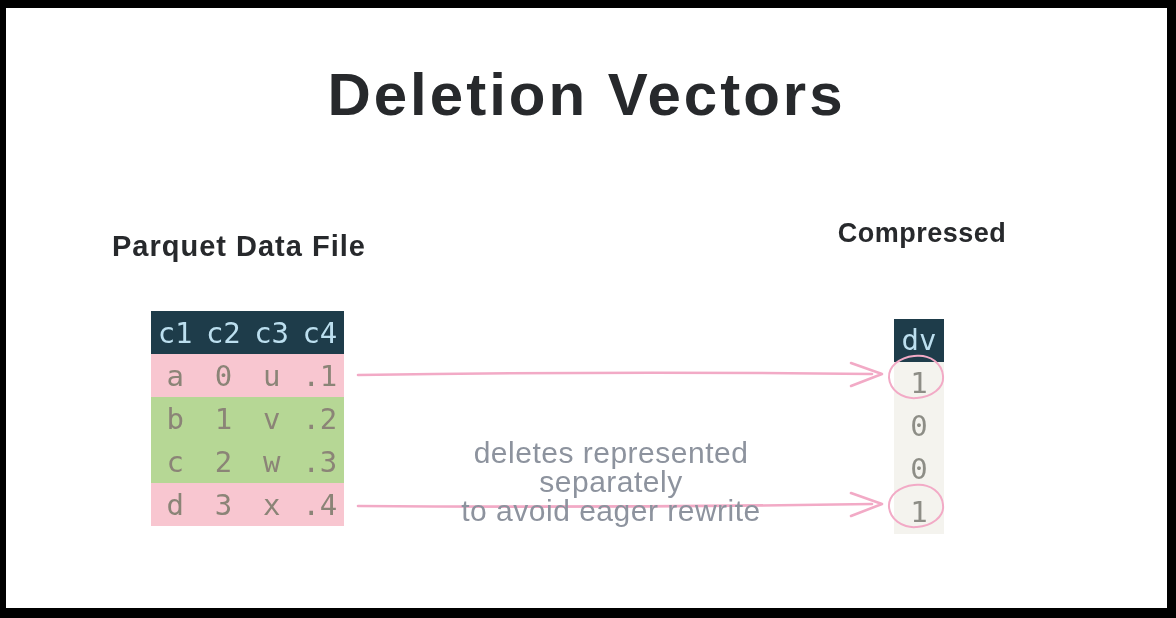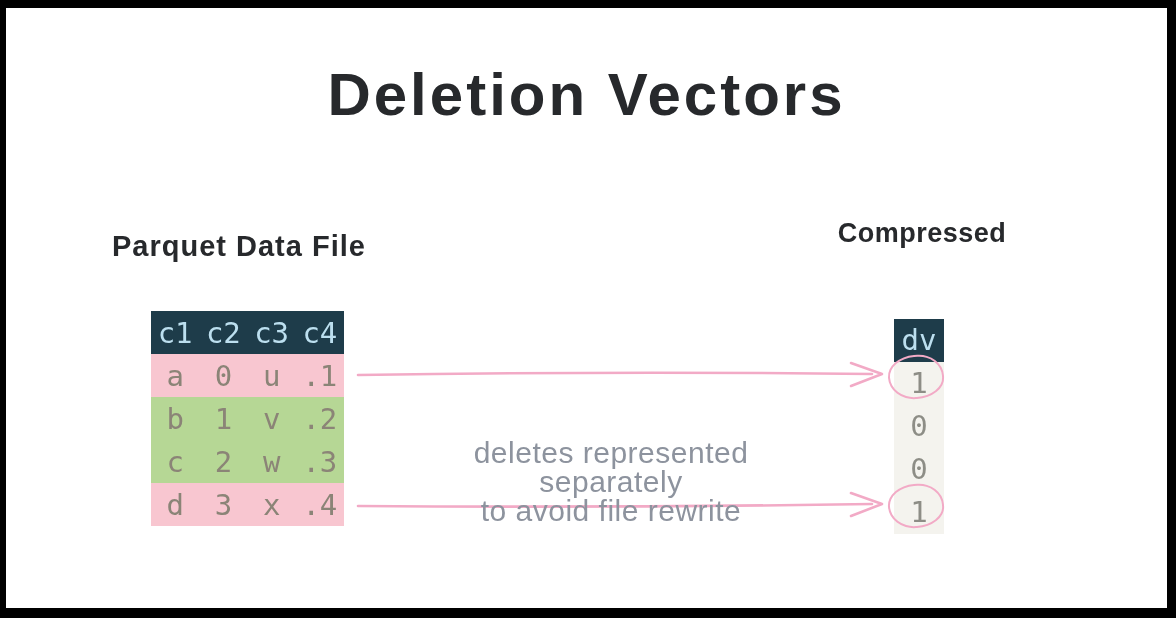--- a/index.html
+++ b/index.html
@@ -199,16 +199,16 @@
       <path d="M845 355 L876 366 L845 378"></path>
     </g>
     <g>
       <path d="M352 498 Q 610 500 866 496"></path>
       <path d="M845 485 L876 496 L845 508"></path>
     </g>
   </svg>
 
   <div class="annotation">
     <div>deletes represented separately</div>
-    <div>to avoid file rewrite</div>
+    <div>to avoid eager rewrite</div>
   </div>
 
 </div>
 
 </body></html>

